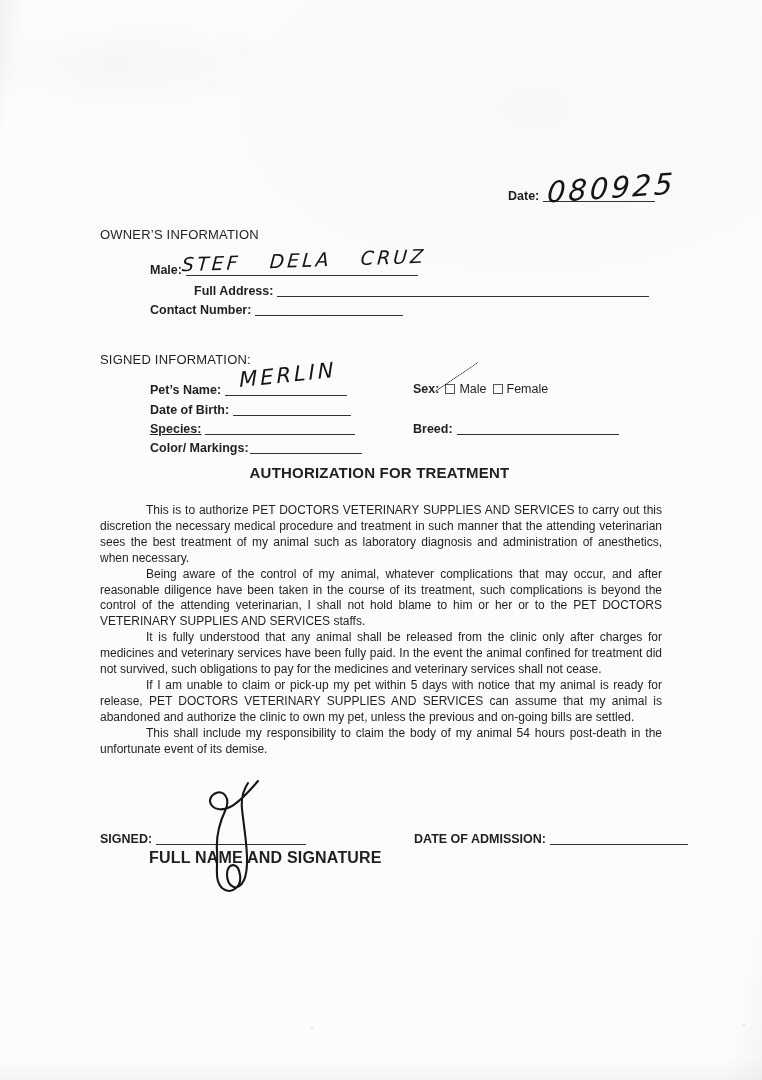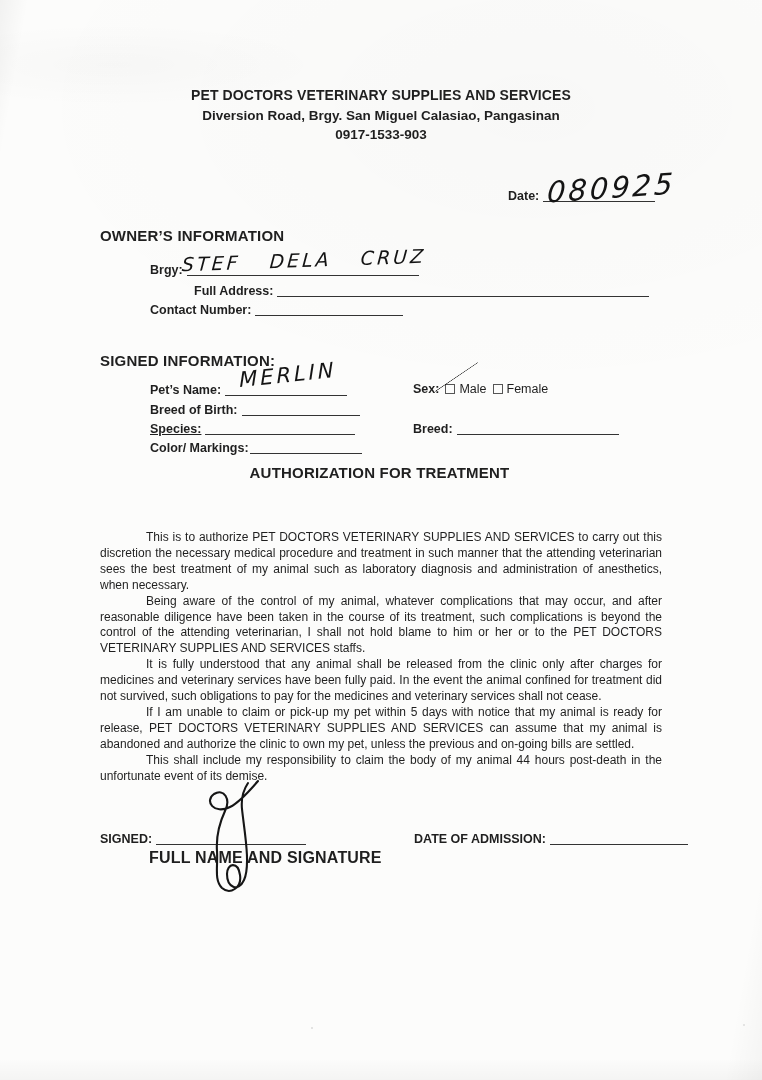--- a/index.html
+++ b/index.html
@@ -38,21 +38,21 @@
   .hdr .t3{font-size:13.5px;}
   .row{position:absolute;font-size:12.5px;white-space:nowrap;}
   .lbl{font-weight:bold;}
   .fill{
     display:inline-block;
     border-bottom:1.4px solid #333;
     height:13px;
     vertical-align:-2px;
     margin-left:4px;
   }
-  .sec-h{position:absolute;font-size:15px;font-weight:bold;letter-spacing:0.2px;}
+  .sec-h{position:absolute;font-size:13px;font-weight:normal;letter-spacing:0.2px;}
   .hw{
     position:absolute;
     font-family:"DejaVu Sans", sans-serif;
     color:#141414;
     white-space:nowrap;
     pointer-events:none;
   }
   .hw-date{
     left:547px;top:171px;
     font-size:29px;font-style:italic;
@@ -86,46 +86,40 @@
     border-radius:2px;
   }
   .auth-h{
     position:absolute;left:0;top:464px;width:759px;
     text-align:center;font-weight:bold;font-size:15px;letter-spacing:0.2px;
   }
   .paras{
     position:absolute;left:100px;top:503px;width:562px;
     font-size:12px;line-height:15.9px;
     text-align:justify;
-    margin-top:27px;
   }
   .paras p{margin:0;text-indent:46px;}
   .sig-svg{position:absolute;left:188px;top:779px;}
   .caption{position:absolute;left:149px;top:849px;font-size:16px;font-weight:bold;letter-spacing:0.2px;}
 </style>
 </head>
 <body>
 
 <div class="page">
 
-  <div class="hdr">
-    <div class="t1">PET DOCTORS VETERINARY SUPPLIES AND SERVICES</div>
-    <div class="t2">Diversion Road, Brgy. San Miguel Calasiao, Pangasinan</div>
-    <div class="t3">0917-1533-903</div>
-  </div>
 
   <div class="row" style="left:508px;top:188px;">
     <span class="lbl">Date:</span><span class="fill" style="width:112px;"></span>
   </div>
   <span class="hw hw-date">080925</span>
 
   <div class="sec-h" style="left:100px;top:227px;">OWNER’S INFORMATION</div>
 
   <div class="row" style="left:150px;top:262px;">
-    <span class="lbl">Brgy:</span><span class="fill" style="width:232px;"></span>
+    <span class="lbl">Male:</span><span class="fill" style="width:232px;"></span>
   </div>
   <span class="hw hw-name">STEF DELA CRUZ</span>
 
   <div class="row" style="left:150px;top:283px;padding-left:44px;">
     <span class="lbl">Full Address:</span><span class="fill" style="width:372px;"></span>
   </div>
 
   <div class="row" style="left:150px;top:302px;">
     <span class="lbl">Contact Number:</span><span class="fill" style="width:148px;"></span>
   </div>
@@ -137,21 +131,21 @@
     <span class="lbl">Pet’s Name:</span><span class="fill" style="width:122px;"></span>
   </div>
   <span class="hw hw-pet">MERLIN</span>
 
   <div class="sex-row">
     <span class="lbl">Sex:</span><span class="cb"></span><span>Male</span><span class="cb"></span><span>Female</span>
     <span class="sex-mark"></span>
   </div>
 
   <div class="row" style="left:150px;top:402px;">
-    <span class="lbl">Breed of Birth:</span><span class="fill" style="width:118px;"></span>
+    <span class="lbl">Date of Birth:</span><span class="fill" style="width:118px;"></span>
   </div>
 
   <div class="row" style="left:150px;top:421px;text-decoration:underline;">
     <span class="lbl">Species:</span><span class="fill" style="width:150px;"></span>
   </div>
 
   <div class="row" style="left:413px;top:421px;text-align:right;">
     <span class="lbl">Breed:</span><span class="fill" style="width:162px;"></span>
   </div>
 
@@ -159,21 +153,21 @@
     <span class="lbl">Color/ Markings:</span><span class="fill" style="width:112px;margin-left:1px;"></span>
   </div>
 
   <div class="auth-h">AUTHORIZATION FOR TREATMENT</div>
 
   <div class="paras">
     <p>This is to authorize PET DOCTORS VETERINARY SUPPLIES AND SERVICES to carry out this discretion the necessary medical procedure and treatment in such manner that the attending veterinarian sees the best treatment of my animal such as laboratory diagnosis and administration of anesthetics, when necessary.</p>
     <p>Being aware of the control of my animal, whatever complications that may occur, and after reasonable diligence have been taken in the course of its treatment, such complications is beyond the control of the attending veterinarian, I shall not hold blame to him or her or to the PET DOCTORS VETERINARY SUPPLIES AND SERVICES staffs.</p>
     <p>It is fully understood that any animal shall be released from the clinic only after charges for medicines and veterinary services have been fully paid. In the event the animal confined for treatment did not survived, such obligations to pay for the medicines and veterinary services shall not cease.</p>
     <p>If I am unable to claim or pick-up my pet within 5 days with notice that my animal is ready for release, PET DOCTORS VETERINARY SUPPLIES AND SERVICES can assume that my animal is abandoned and authorize the clinic to own my pet, unless the previous and on-going bills are settled.</p>
-    <p>This shall include my responsibility to claim the body of my animal 44 hours post-death in the unfortunate event of its demise.</p>
+    <p>This shall include my responsibility to claim the body of my animal 54 hours post-death in the unfortunate event of its demise.</p>
   </div>
 
   <div class="row" style="left:100px;top:831px;">
     <span class="lbl">SIGNED:</span><span class="fill" style="width:150px;"></span>
   </div>
   <div class="caption">FULL NAME AND SIGNATURE</div>
 
   <svg class="sig-svg" width="88" height="118" viewBox="0 0 88 118">
     <path d="M70 2 C58 16 50 24 42 28 C26 36 16 22 26 15 C36 9 43 20 37 32 C31 45 28 58 29 72 C30 88 26 101 34 109 C42 116 54 109 52 96 C50 82 39 84 39 95 C39 108 50 114 56 101 C63 86 56 50 54 30 C53 20 56 10 60 4" fill="none" stroke="#161616" stroke-width="2.1" stroke-linecap="round" stroke-linejoin="round"></path>
   </svg>

